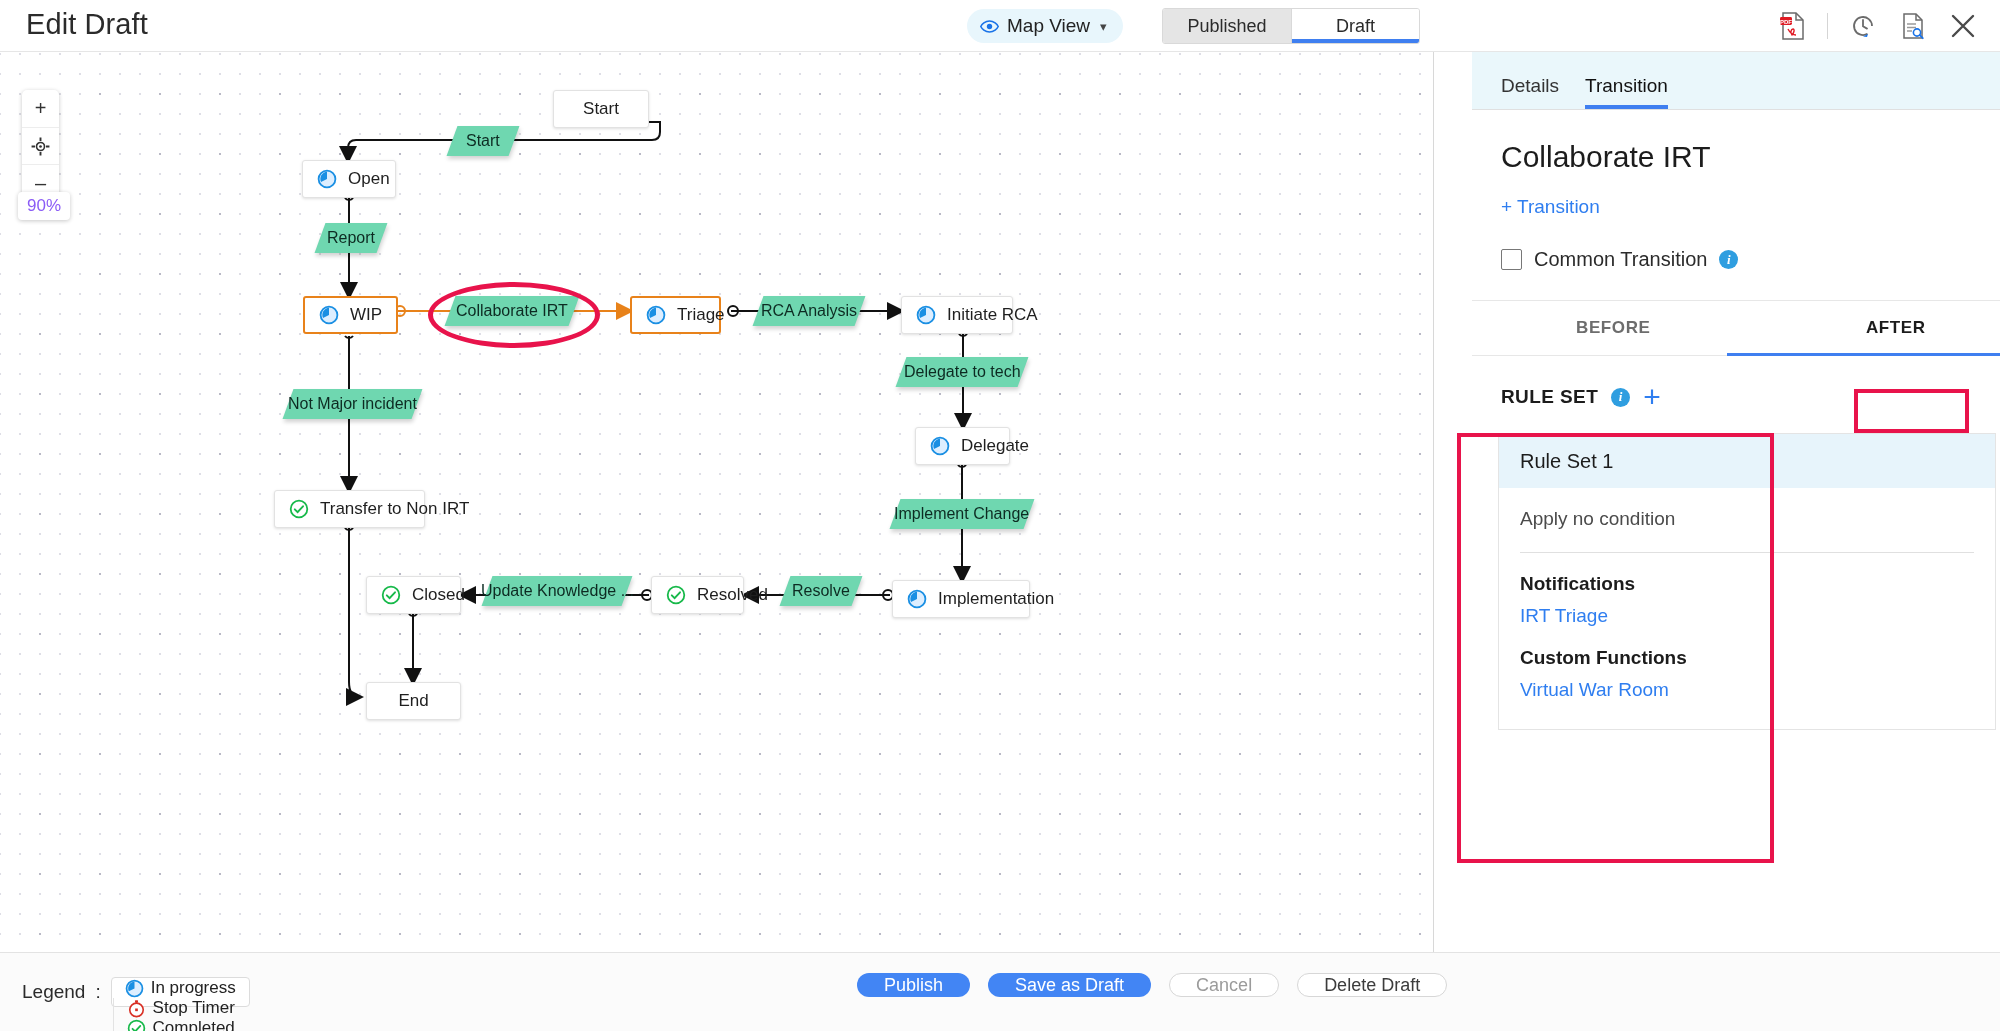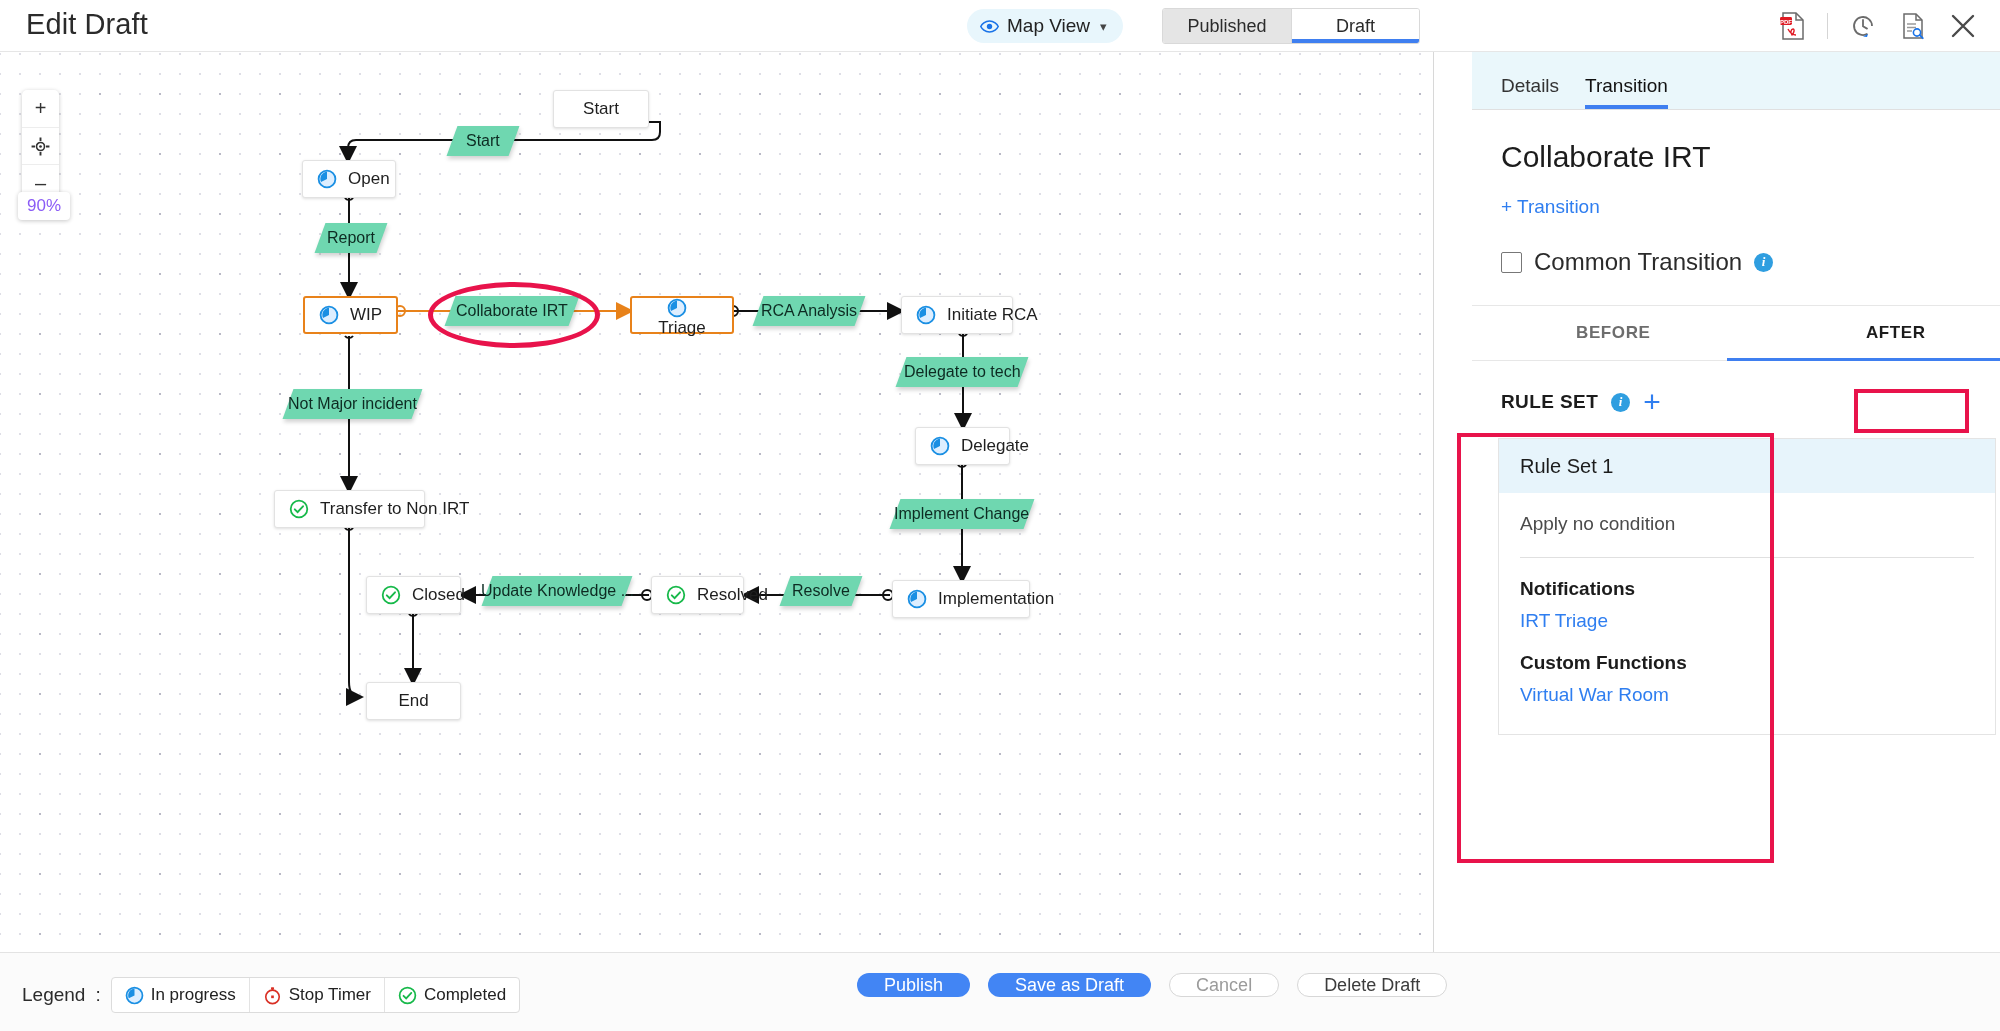--- a/index.html
+++ b/index.html
@@ -138,21 +138,22 @@
     position: absolute; left: 0; top: 952px; width: 2000px; height: 79px;
     background: #fbfbfb; border-top: 1px solid #e3e3e3;
   }
   #legend { position: absolute; left: 22px; top: 24px;
     display: flex; align-items: center; gap: 10px; text-align: right; }
   #legend-word { font-size: 19px; color: #2b2b2b; }
   #legend-colon { font-size: 19px; color: #2b2b2b; }
   #legend-box {
     display: flex; align-items: center;
     border: 1px solid #dcdcdc; border-radius: 4px; background: #fff;
-    height: 36px;
+    height: 30px;
+    flex-direction: column;
   }
   #legend-box .litem {
     display: flex; align-items: center; gap: 7px;
     padding: 0 13px; font-size: 17px; color: #222; height: 100%;
   }
   #legend-box .litem + .litem { border-left: 1px solid #e3e3e3; }
   #legend-box .lic { width: 19px; height: 19px; }
 
   #actions { position: absolute; left: 857px; top: 20px; display: flex; gap: 18px; }
   .btn {
@@ -184,21 +185,21 @@
   }
   #panel-title {
     margin: 30px 0 0 29px; font-size: 30px; color: #1c1c1c; font-weight: 400;
   }
   #desc-link { margin: 22px 0 0 29px; font-size: 19px; color: #2f7ef0; cursor: pointer; }
   #common-row { margin: 30px 0 0 29px; display: flex; align-items: center; gap: 12px; }
   #common-box {
     width: 21px; height: 21px; border: 1.6px solid #777; border-radius: 2px;
     background: #fff; cursor: pointer;
   }
-  #common-label { font-size: 24px; color: #2b2b2b; }
+  #common-label { font-size: 20px; color: #2b2b2b; }
   .infodot {
     width: 19px; height: 19px; border-radius: 50%; background: #2f9ee0;
     color: #fff; font-size: 13px; font-style: italic; font-weight: bold;
     display: inline-flex; align-items: center; justify-content: center;
     font-family: "Liberation Serif", serif;
   }
 
   #stage-tabs {
     margin-top: 29px; height: 56px; border-top: 1px solid #e7e7e7;
     border-bottom: 1px solid #e7e7e7;
@@ -370,21 +371,21 @@
   <div class="node sel" style="left:303px; top:244px; width:95px;">
     <span class="nicon">
       <svg width="20" height="20" viewBox="0 0 20 20">
         <circle cx="10" cy="10" r="8.4" fill="#ddeeff" stroke="#1a8fe3" stroke-width="1.8"></circle>
         <path d="M10 10 L10 2.5 A7.5 7.5 0 0 0 4 13 Z" fill="#1a8fe3"></path>
       </svg>
     </span>
     <span>WIP</span>
   </div>
 
-  <div class="node sel" style="left:630px; top:244px; width:104px;flex-direction:column;">
+  <div class="node sel" style="left:630px; top:244px; width:91px;">
     <span class="nicon">
       <svg width="20" height="20" viewBox="0 0 20 20">
         <circle cx="10" cy="10" r="8.4" fill="#ddeeff" stroke="#1a8fe3" stroke-width="1.8"></circle>
         <path d="M10 10 L10 2.5 A7.5 7.5 0 0 0 4 13 Z" fill="#1a8fe3"></path>
       </svg>
     </span>
     <span>Triage</span>
   </div>
 
   <div class="node" style="left:901px; top:244px; width:112px;">

